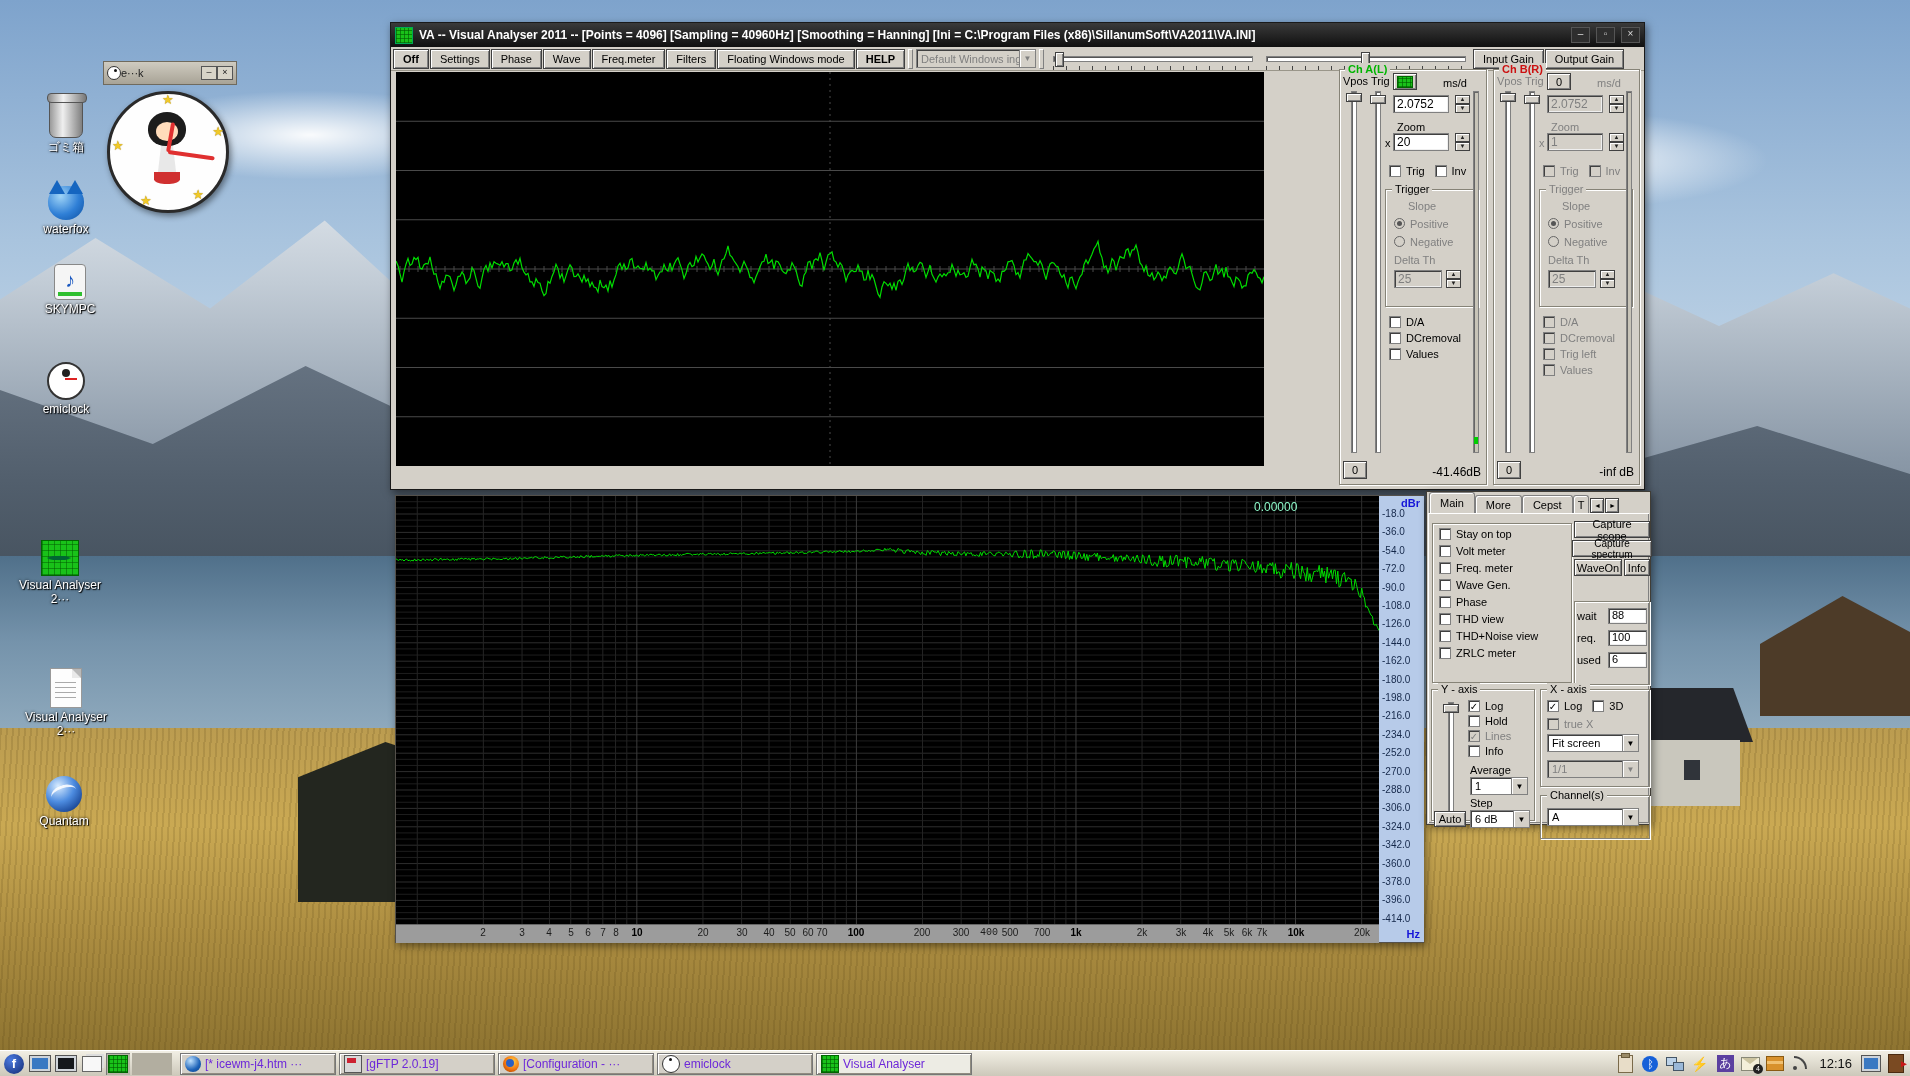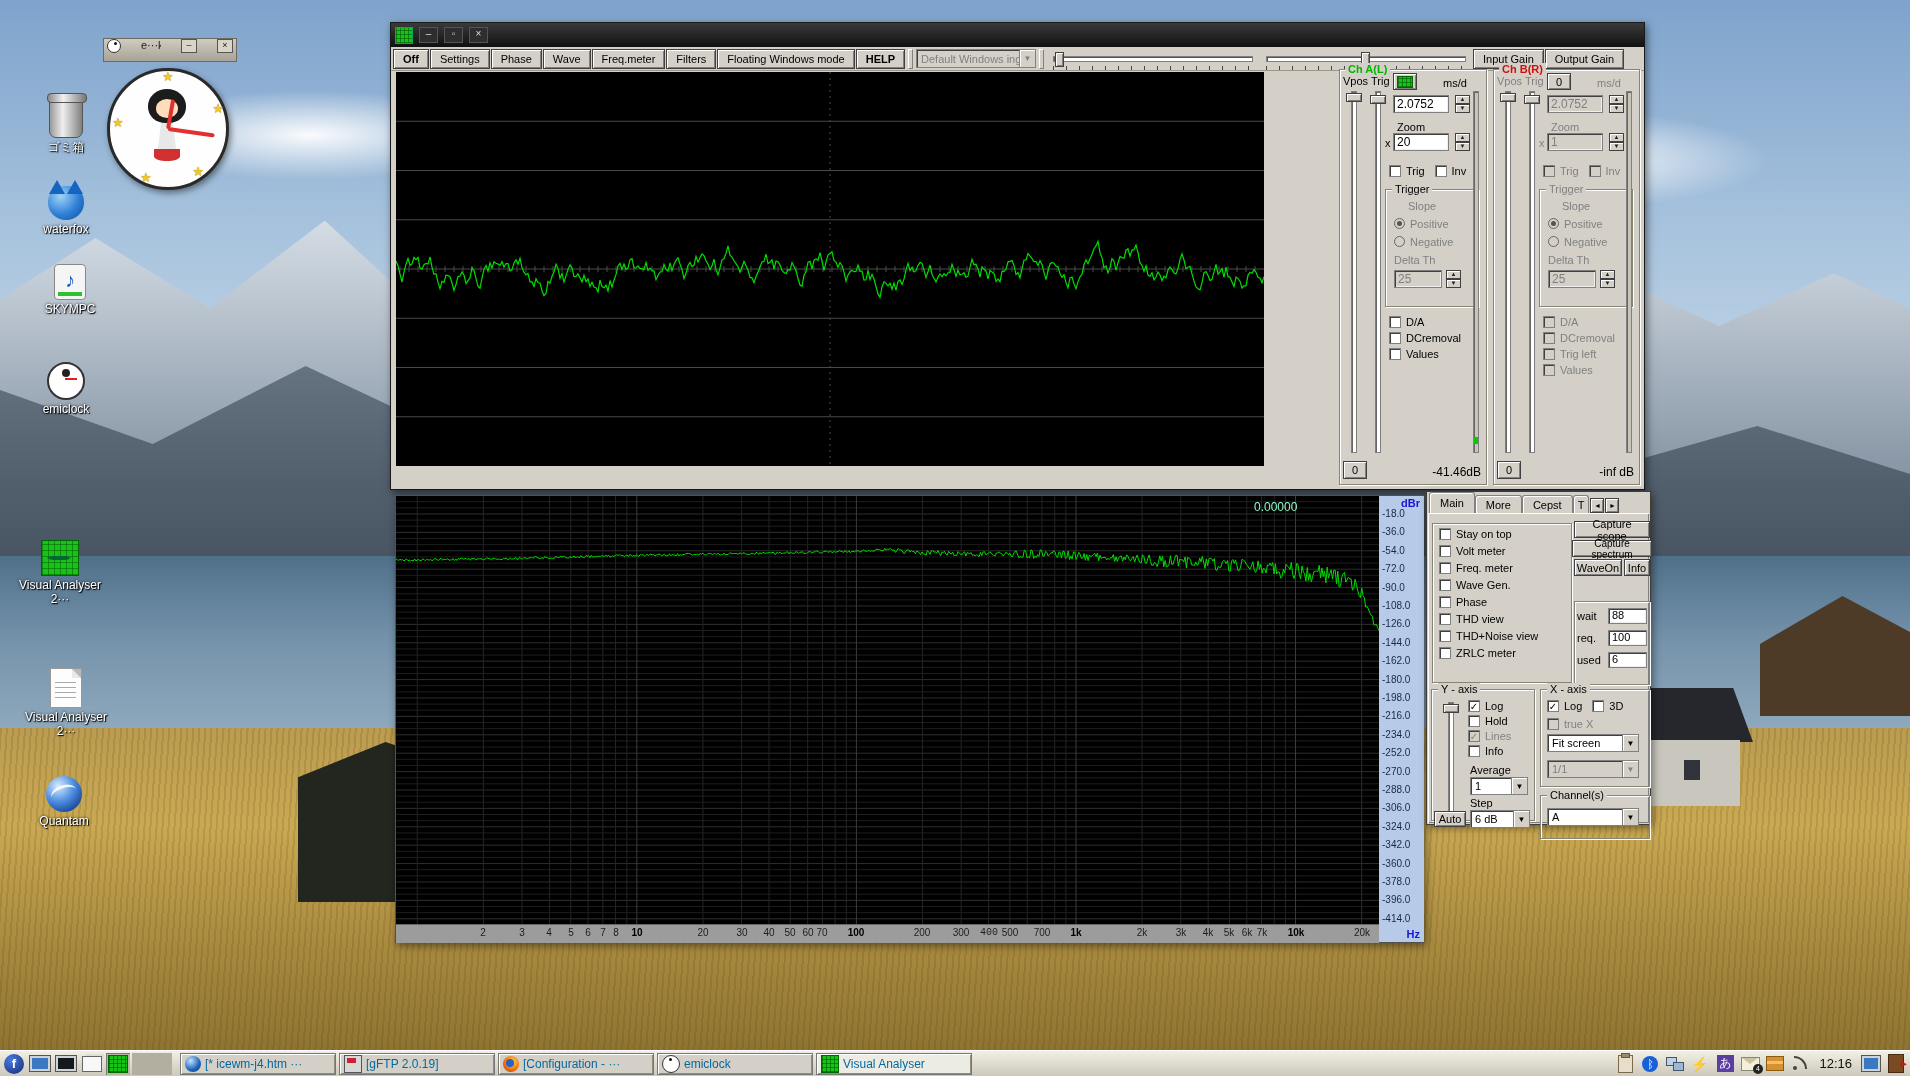--- a/index.html
+++ b/index.html
@@ -62,21 +62,21 @@
   .i-doc:after{content:"";position:absolute;left:4px;top:12px;width:21px;height:17px;
     background:repeating-linear-gradient(0deg,#aaa 0 1px,rgba(0,0,0,0) 1px 5px);}
   .i-quantam{width:36px;height:36px;border-radius:50%;
     background:radial-gradient(circle at 34% 28%,#d8ecff,#4d8ce0 45%,#123d8c 85%);}
   .i-quantam:after{content:"";position:absolute;left:5px;top:9px;width:26px;height:14px;border-radius:50%;
     border-top:3px solid rgba(255,255,255,.85);transform:rotate(-18deg);}
 
   
   #emiclock-win{position:absolute;left:103px;top:38px;width:134px;}
   #emiclock-win .mini-title{height:22px;background:linear-gradient(180deg,#cfcbc0,#a8a396);
-    border:1px solid #6f6a5e;display:flex;align-items:flex-start;padding:0 3px;gap:20px;color:#222;font-size:11px;}
+    border:1px solid #6f6a5e;display:flex;align-items:center;padding:0 3px;gap:0;color:#222;font-size:11px;margin-top:23px;}
   #emiclock-win .mini-title .ttl{flex:1;overflow:hidden;white-space:nowrap;}
   .mini-btn{width:14px;height:12px;background:#d8d4c8;border:1px solid #555;font-size:9px;line-height:10px;text-align:center;}
   #clock-face{position:relative;margin:6px 0 0 4px;width:116px;height:116px;background:#fefefe;
     border:3px solid #2a2a2a;border-radius:50%;box-shadow:2px 3px 6px rgba(0,0,0,.45);}
   #clock-face .girl-head{position:absolute;left:38px;top:18px;width:38px;height:34px;background:#1c1c1c;border-radius:50% 50% 46% 46%;}
   #clock-face .girl-face{position:absolute;left:46px;top:28px;width:22px;height:19px;background:#ffdcbb;border-radius:50%;}
   #clock-face .girl-body{position:absolute;left:47px;top:52px;width:20px;height:34px;background:#e8e8e8;
     clip-path:polygon(20% 0,80% 0,100% 100%,0 100%);}
   #clock-face .girl-skirt{position:absolute;left:44px;top:78px;width:26px;height:12px;background:#d03030;border-radius:0 0 40% 40%;}
   .hand{position:absolute;background:#e03030;transform-origin:0 50%;border-radius:2px;}
@@ -190,21 +190,21 @@
   .fldrow{display:flex;align-items:center;gap:5px;margin:6px 2px;}
   .fldrow .fl{width:26px;text-align:left;}
   .fldrow .fv{flex:1;height:16px;padding:0 3px;font-size:11px;}
 
   
   #taskbar{position:absolute;left:0;top:1050px;width:1910px;height:26px;
     background:linear-gradient(180deg,#f2efe4,#ccc8ba);border-top:1px solid #fff;display:flex;align-items:center;padding:0 2px;box-sizing:border-box;gap:2px;}
   .tk-ico{width:24px;height:22px;display:flex;align-items:center;justify-content:center;}
   .task{height:22px;width:156px;background:#d4d0c8;border:1px solid #777;
     box-shadow:inset 1px 1px 0 #fff,inset -1px -1px 0 #908c80;display:flex;align-items:center;gap:4px;padding:0 4px;box-sizing:border-box;
-    font-size:12px;color:#0369a1;white-space:nowrap;overflow:hidden;}
+    font-size:12px;color:#6d28d9;white-space:nowrap;overflow:hidden;}
   .task.active{background:#edece4;}
   .task .tico{width:16px;height:16px;flex:none;}
   #tray{margin-left:auto;display:flex;align-items:center;gap:5px;padding-right:2px;}
   .tray-ico{width:20px;height:20px;display:flex;align-items:center;justify-content:center;position:relative;}
   #tb-clock{font-size:13px;color:#111;margin:0 4px;}
   
   .a-start{width:20px;height:20px;border-radius:50%;background:radial-gradient(circle at 35% 30%,#4a7ae0,#132a72);
     color:#fff;font-weight:bold;font-size:13px;line-height:20px;text-align:center;}
   .a-monitor{width:20px;height:15px;background:#cfd4da;border:1px solid #555;position:relative;}
   .a-monitor:after{content:"";position:absolute;inset:2px;background:#3a78c2;}
@@ -313,20 +313,21 @@
       <div class="girl-body"></div>
       <div class="girl-skirt"></div>
       <div class="hand min"></div>
       <div class="hand hour"></div>
     </div>
   </div>
 
   <div id="main-win">
     <div id="titlebar">
       <span class="ticon"></span>
+      <span class="ttext">VA -- Visual Analyser 2011 --  [Points = 4096]  [Sampling = 40960Hz]  [Smoothing = Hanning]  [Ini = C:\Program Files (x86)\SillanumSoft\VA2011\VA.INI]</span>
       <span class="tb-btn">–</span>
       <span class="tb-btn">▫</span>
       <span class="tb-btn">×</span>
     </div>
 
     <div id="toolbar">
 
       <span id="tb-buttons" style="display:flex;gap:1px;">
           <button class="btn3d tbtn" style="font-weight: bold;">Off</button>
           <button class="btn3d tbtn">Settings</button>

